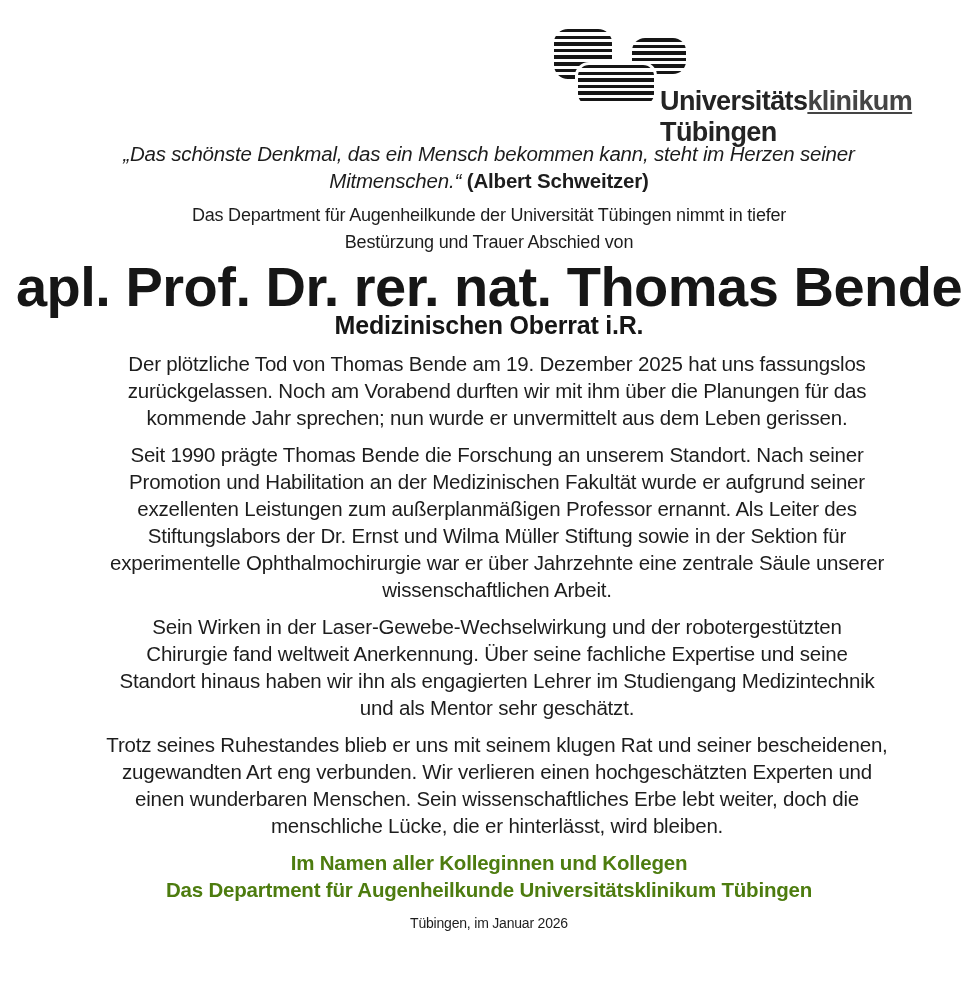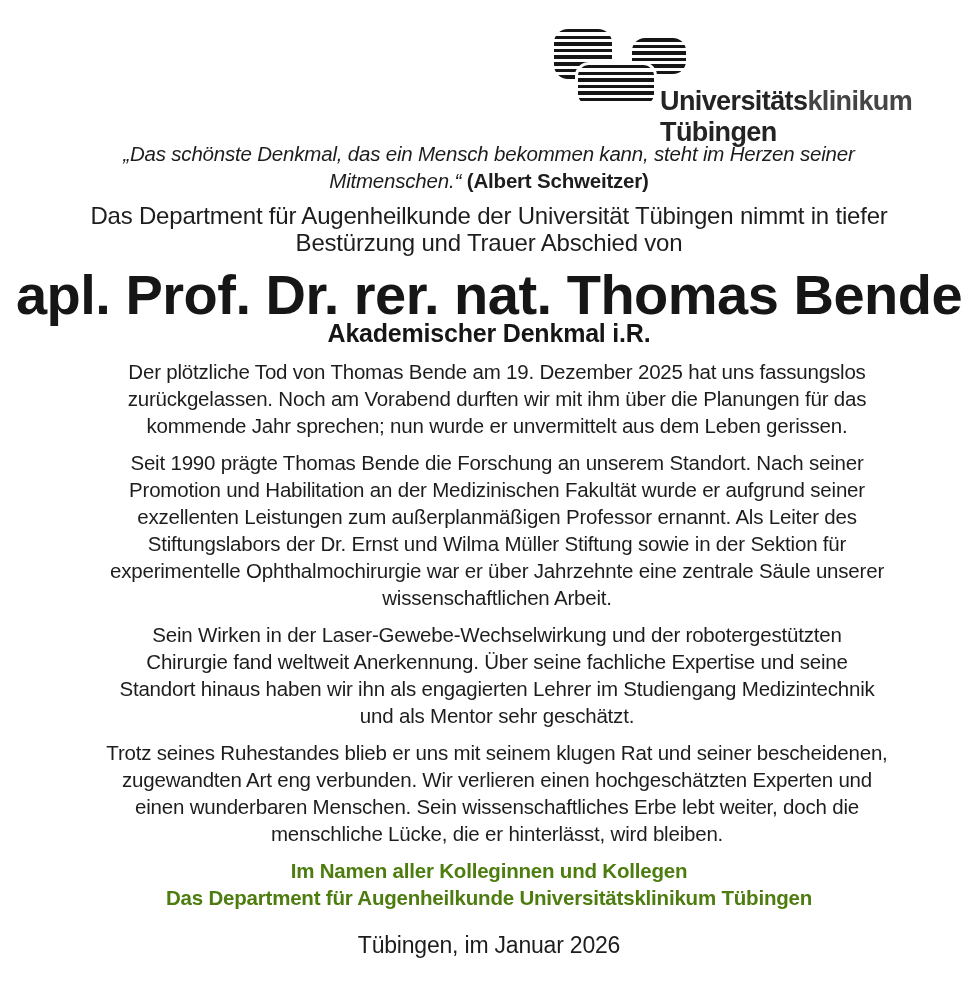--- a/index.html
+++ b/index.html
@@ -28,46 +28,46 @@
   }
   .blob-right   { left: 84px; top: 16px; width: 54px; height: 36px; border-radius: 13px; z-index: 1; }
   .blob-topleft { left: 4px;  top: 5px;  width: 58px; height: 50px; border-radius: 16px; z-index: 2; border: 2px solid #fff; }
   .blob-bottom  { left: 27px; top: 40px; width: 76px; height: 40px; border-radius: 14px; z-index: 3; border: 3px solid #fff; }
   .logo-text {
     position: absolute; left: 112px; top: 64px;
     text-align: left; font-weight: 700;
     font-size: 27px; line-height: 31px; letter-spacing: -0.6px;
     color: #242424; white-space: nowrap;
   }
-  .org-light { color: #454545; }
+  .org-light { color: #454545; text-decoration: underline; }
 
   
   .quote { font-size: 20.5px; line-height: 27px; }
   .italic { font-style: italic; }
   .attribution { font-style: normal; margin-left: 0.28em; font-weight: bold; }
 
-  .intro { margin: 8px 0 16px; font-size: 24px; line-height: 27px; }
+  .intro { margin: 8px 0 8px; font-size: 18px; line-height: 27px; }
 
   .name {
     margin: 6px 0 0; font-weight: 700;
     font-size: 56px; line-height: 46px; letter-spacing: -0.5px;
     color: #161616;
   }
   .title {
     margin: 0; font-weight: 700;
     font-size: 25px; line-height: 30px;
     color: #161616;
   }
 
   .para { margin: 10px 0 0; font-size: 20.5px; line-height: 27px; padding-left: 16px; }
   .multiline { white-space: pre-line; }
 
   .condolence { margin: 4px 0 0; font-size: 20.5px; line-height: 27px; }
   .closing { margin: 10px 4px 0; font-weight: 700; font-size: 20.5px; line-height: 27px; color: #4d7c0f; }
-  .dateline { margin: 21px 0 0; font-size: 23px; line-height: 27px; }
+  .dateline { margin: 7px 0 0; font-size: 14px; line-height: 27px; }
 
   p, h1, h2, section { padding: 0; }
 </style>
 </head>
 <body>
 
 <div class="page">
 
   <header class="logo-row">
     <div class="logo">
@@ -85,21 +85,21 @@
 
   <section class="quote">
     <div><span class="italic">„Das schönste Denkmal, das ein Mensch bekommen kann, steht im Herzen seiner</span></div>
     <div><span class="italic">Mitmenschen.“</span><span class="attribution">(Albert Schweitzer)</span></div>
   </section>
 
   <section class="intro multiline">Das Department für Augenheilkunde der Universität Tübingen nimmt in tiefer
 Bestürzung und Trauer Abschied von</section>
 
   <h1 class="name">apl. Prof. Dr. rer. nat. Thomas Bende</h1>
-  <h2 class="title">Akademischer Denkmal i.R.</h2>
+  <h2 class="title">Medizinischen Oberrat i.R.</h2>
 
   <p class="para multiline">Der plötzliche Tod von Thomas Bende am 19. Dezember 2025 hat uns fassungslos
 zurückgelassen. Noch am Vorabend durften wir mit ihm über die Planungen für das
 kommende Jahr sprechen; nun wurde er unvermittelt aus dem Leben gerissen.</p>
   <p class="para multiline">Seit 1990 prägte Thomas Bende die Forschung an unserem Standort. Nach seiner
 Promotion und Habilitation an der Medizinischen Fakultät wurde er aufgrund seiner
 exzellenten Leistungen zum außerplanmäßigen Professor ernannt. Als Leiter des
 Stiftungslabors der Dr. Ernst und Wilma Müller Stiftung sowie in der Sektion für
 experimentelle Ophthalmochirurgie war er über Jahrzehnte eine zentrale Säule unserer
 wissenschaftlichen Arbeit.</p>

